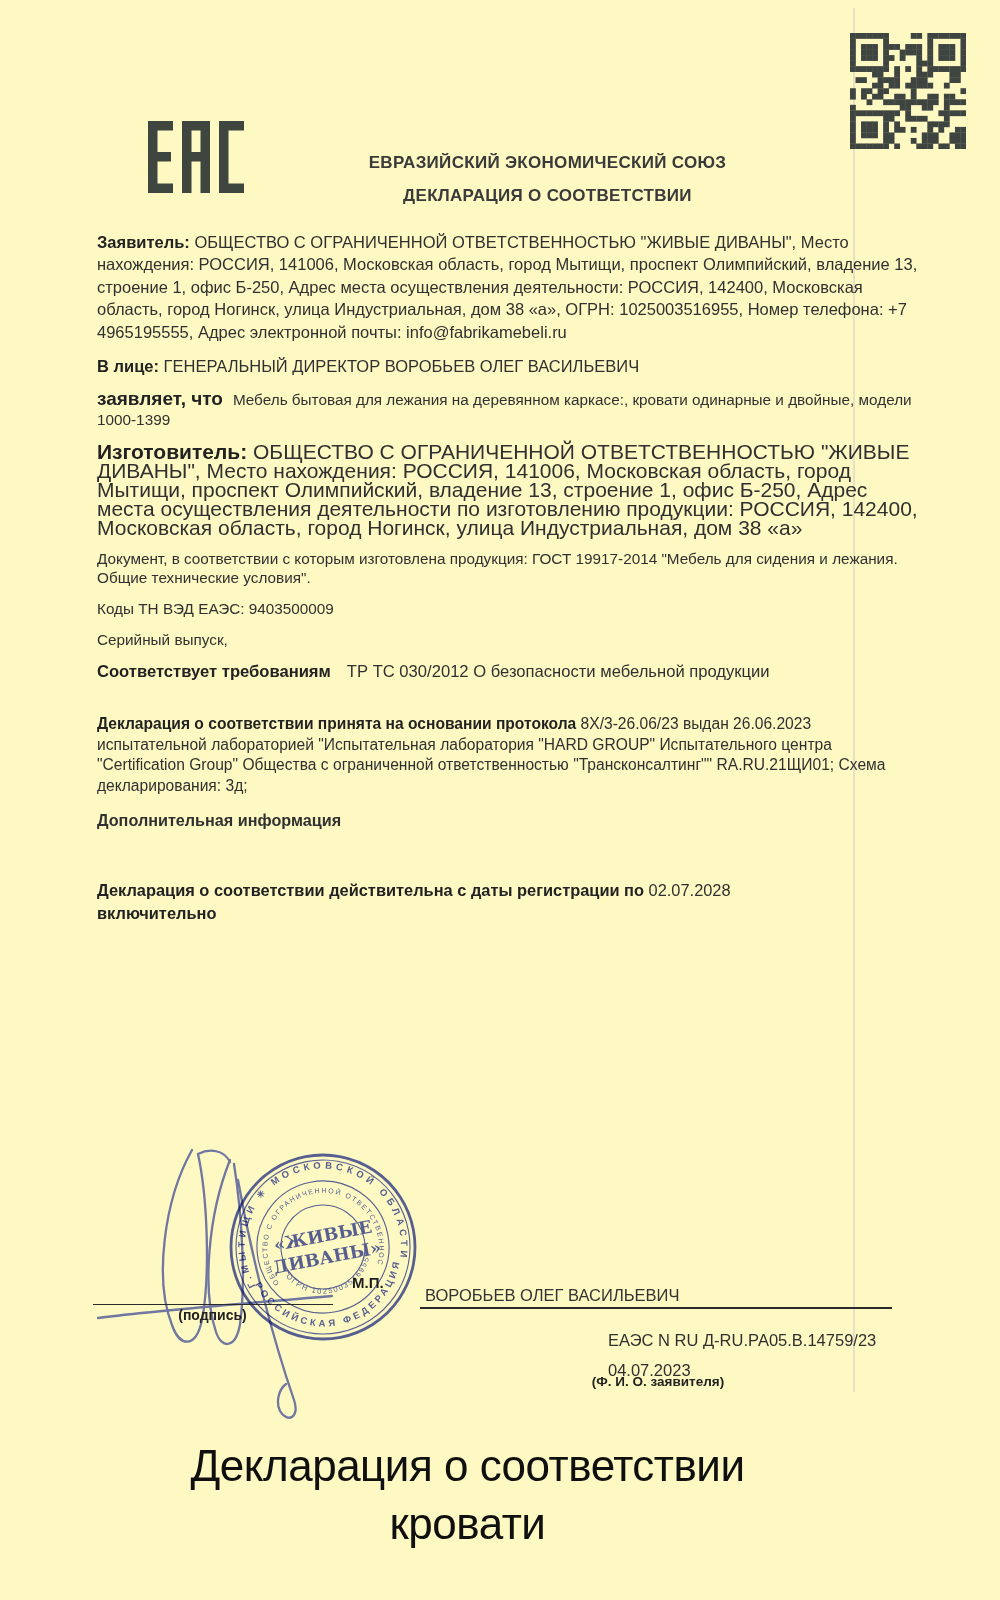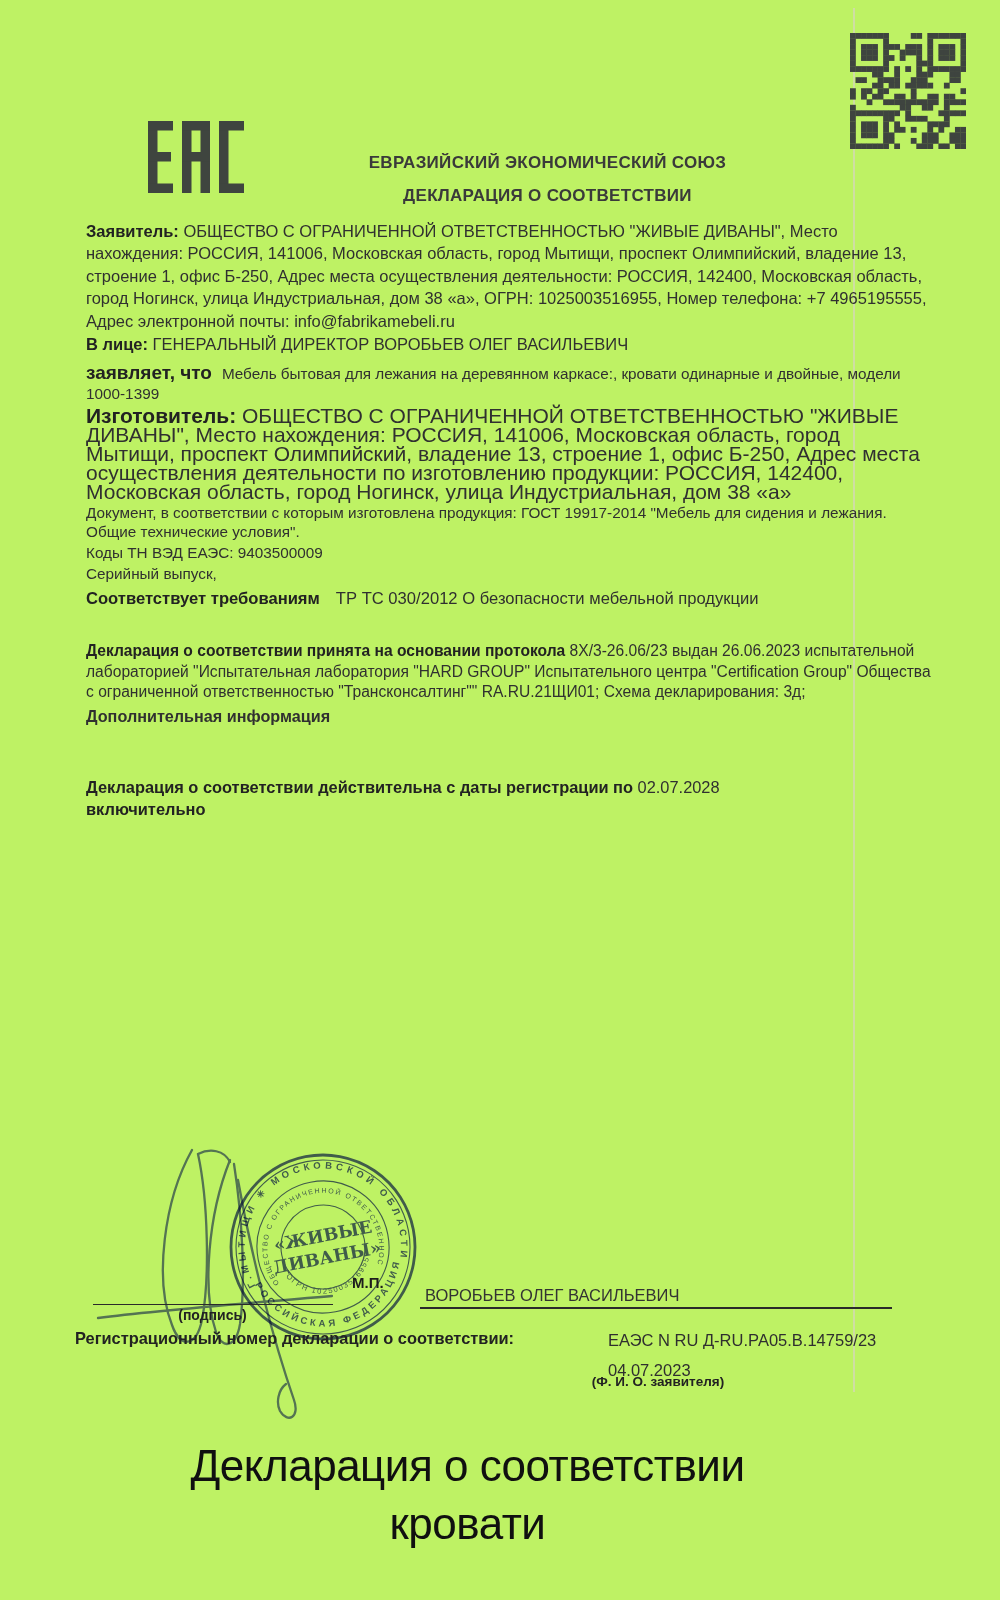--- a/index.html
+++ b/index.html
@@ -1,23 +1,23 @@
 <!DOCTYPE html>
 <html><head>
 <meta charset="utf-8">
 <style>
   html,body{margin:0;padding:0;background:#ffffff;}
-  .page{position:relative;width:1000px;height:1600px;background:#bef264;overflow:hidden;
+  .page{position:relative;width:1000px;height:1600px;background:#fef9c3;overflow:hidden;
         font-family:"Liberation Sans",sans-serif;color:#2e2e2e;}
   .scanline{position:absolute;left:853px;top:8px;width:2px;height:1384px;background:#d8d3c4;opacity:.65;}
   .eac{position:absolute;left:148px;top:121px;}
   .hdr{position:absolute;left:160px;top:146px;width:775px;text-align:center;
        font-weight:bold;font-size:17px;line-height:33px;color:#3a3a3a;letter-spacing:.3px;}
   .content{position:absolute;left:85px;top:219px;width:848px;font-size:16.5px;line-height:22.4px;color:#303030;}
-  .content p{margin:1px;}
+  .content p{margin:12px;}
   .content b{color:#222;}
   .p-declares{margin-top:8px !important;font-size:15.3px;line-height:20px;}
   .p-declares b{font-size:19px;margin-right:10px;}
   .p-manuf{margin-top:2px !important;font-size:21px;line-height:19px;}
   .p-doc{margin-top:2px !important;font-size:15.3px;line-height:19px;}
   .p-small{margin-top:2px !important;font-size:15.3px;line-height:19px;}
   .p-complies{margin-top:5px !important;font-size:16.6px;}
   .p-complies b{margin-right:16px;}
   .p-protocol{margin-top:30px !important;font-size:15.6px;line-height:20.8px;}
   .p-addinfo{margin-top:2px !important;font-weight:bold;font-size:16.2px;}
@@ -356,21 +356,20 @@
   </svg>
 
   <div class="mp">М.П.</div>
 
   <div class="line-left"></div>
   <div class="cap-sign">(подпись)</div>
   <div class="fio">ВОРОБЬЕВ ОЛЕГ ВАСИЛЬЕВИЧ</div>
   <div class="line-right"></div>
   <div class="cap-fio">(Ф. И. О. заявителя)</div>
 
-  <div class="reg-label" style="top:1329px;">Регистрационный номер декларации о соответствии:</div>
   <div class="reg-value" style="top:1331px;">ЕАЭС N RU Д-RU.РА05.В.14759/23</div>
   <div class="reg-value" style="top:1361px;">04.07.2023</div>
 
   <div class="caption">
     <div>Декларация о соответствии</div>
     <div>кровати</div>
   </div>
 
 </div>
 

